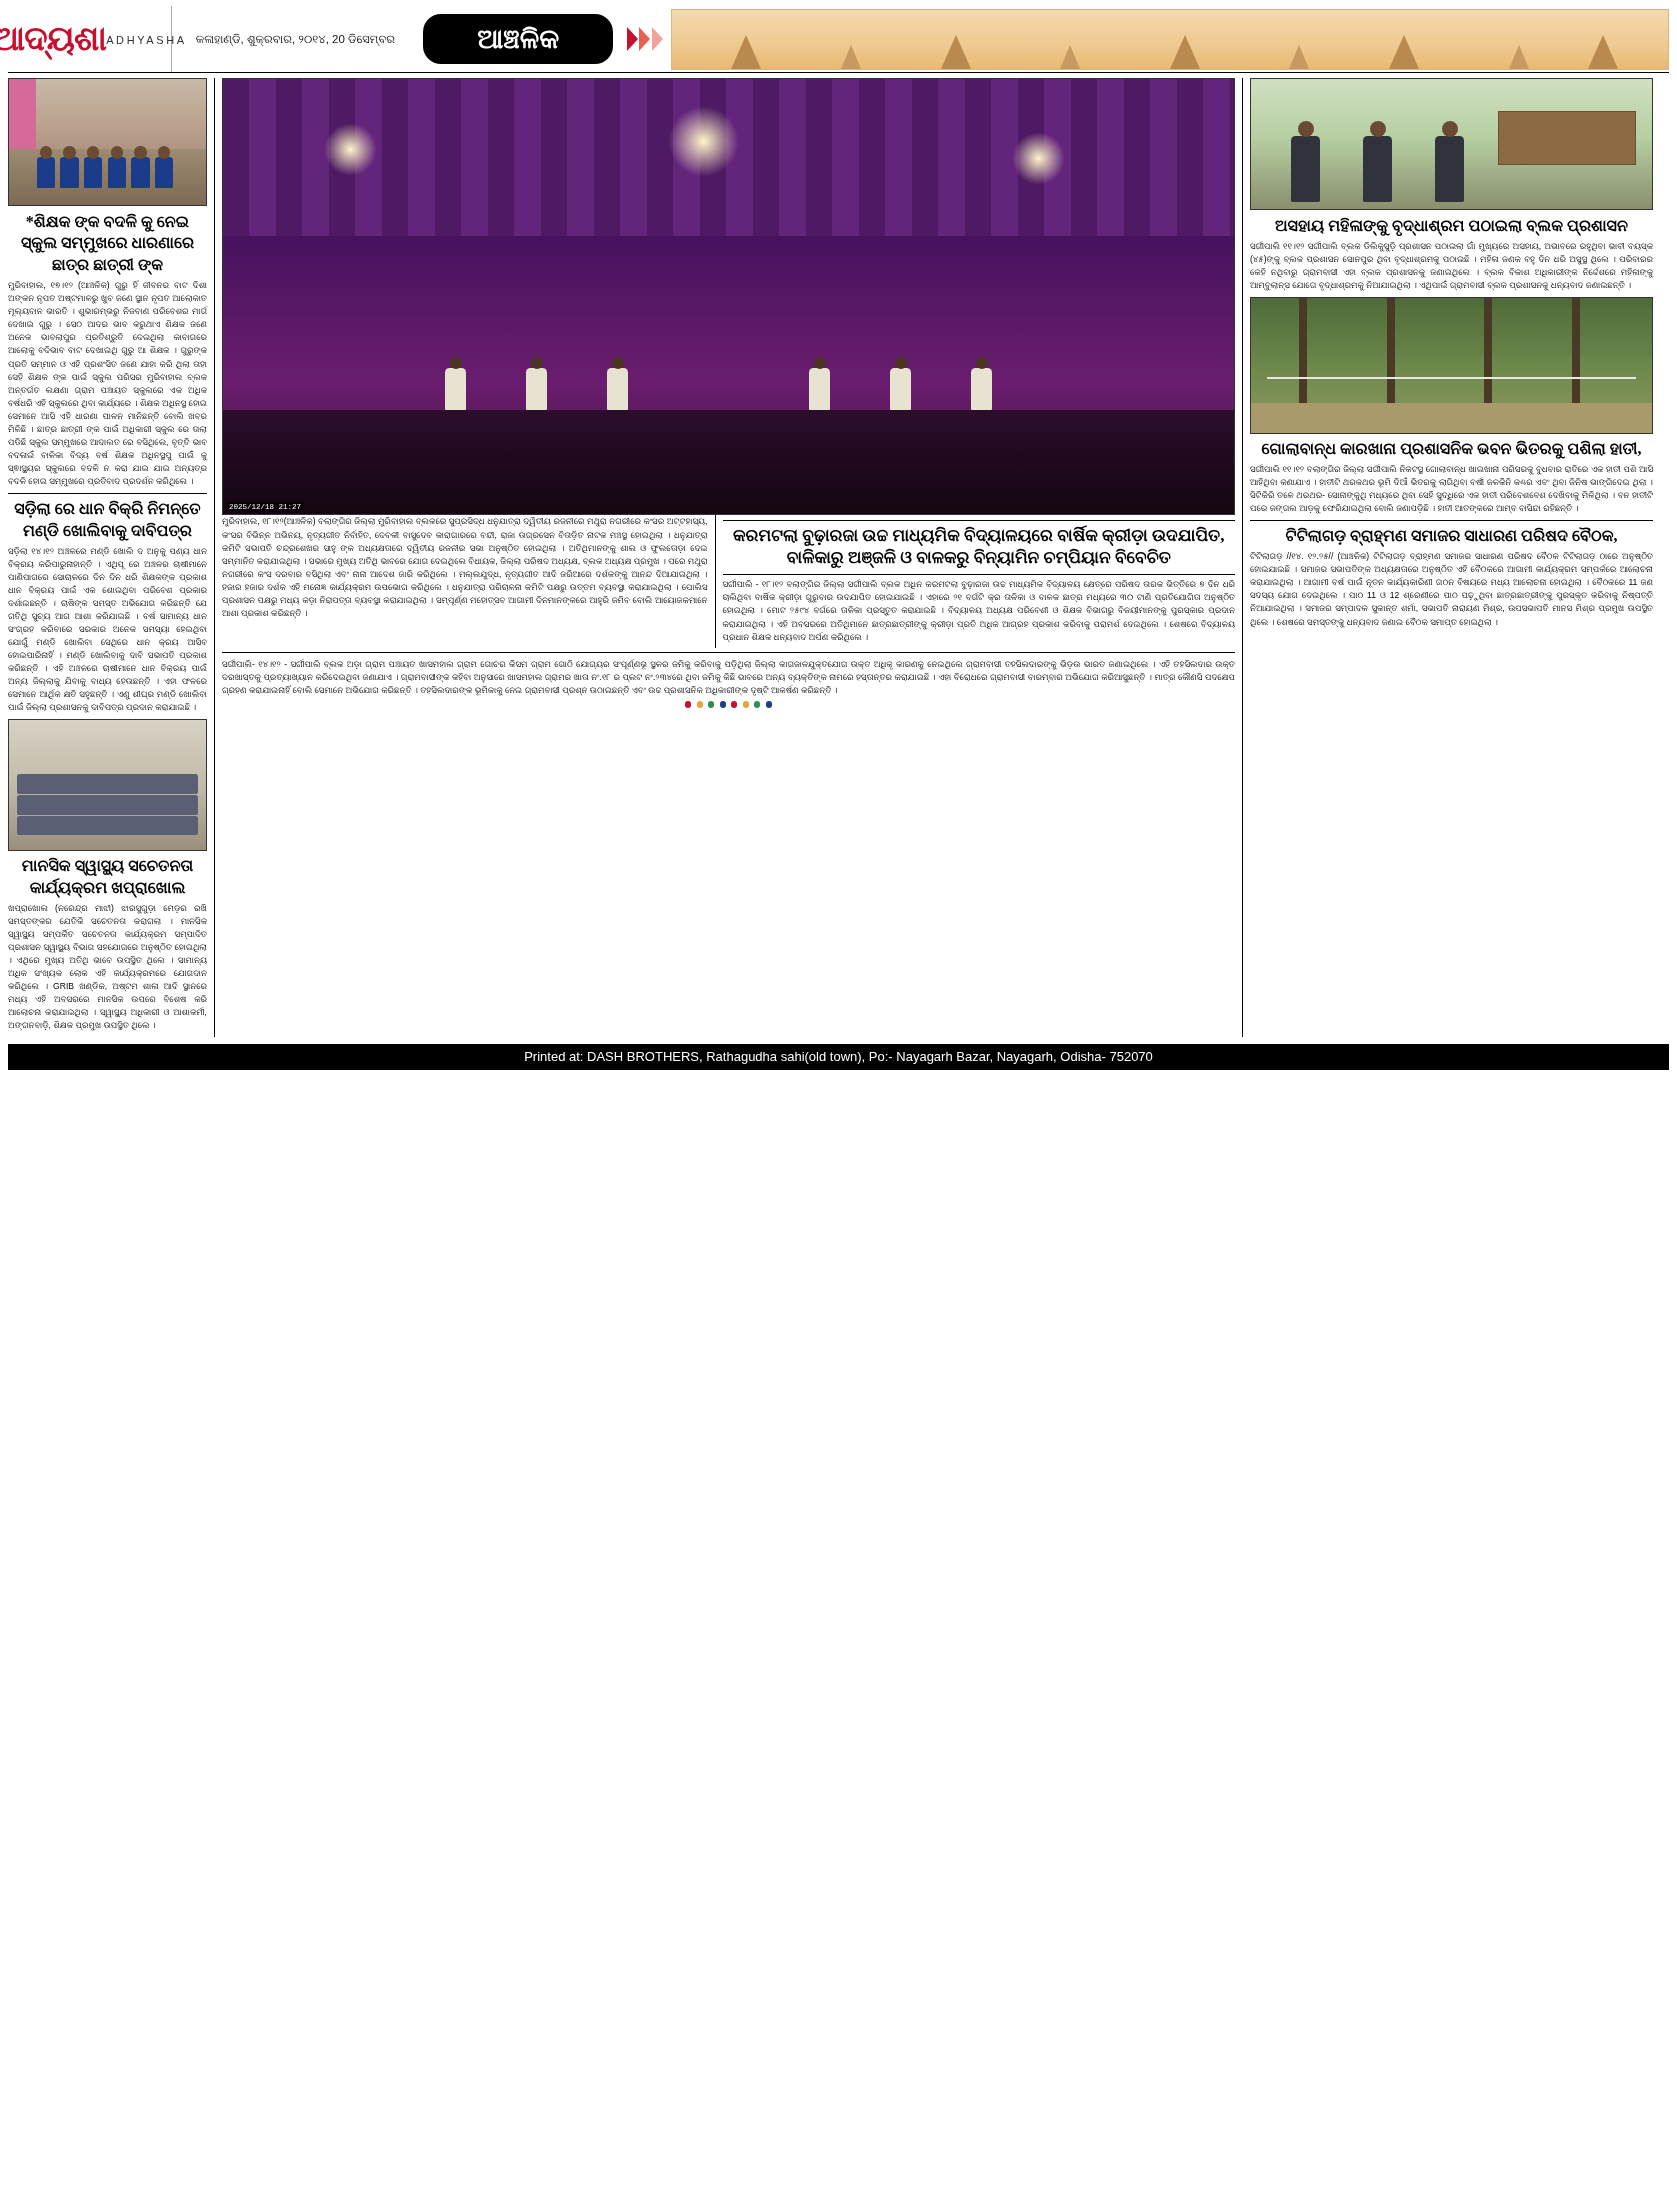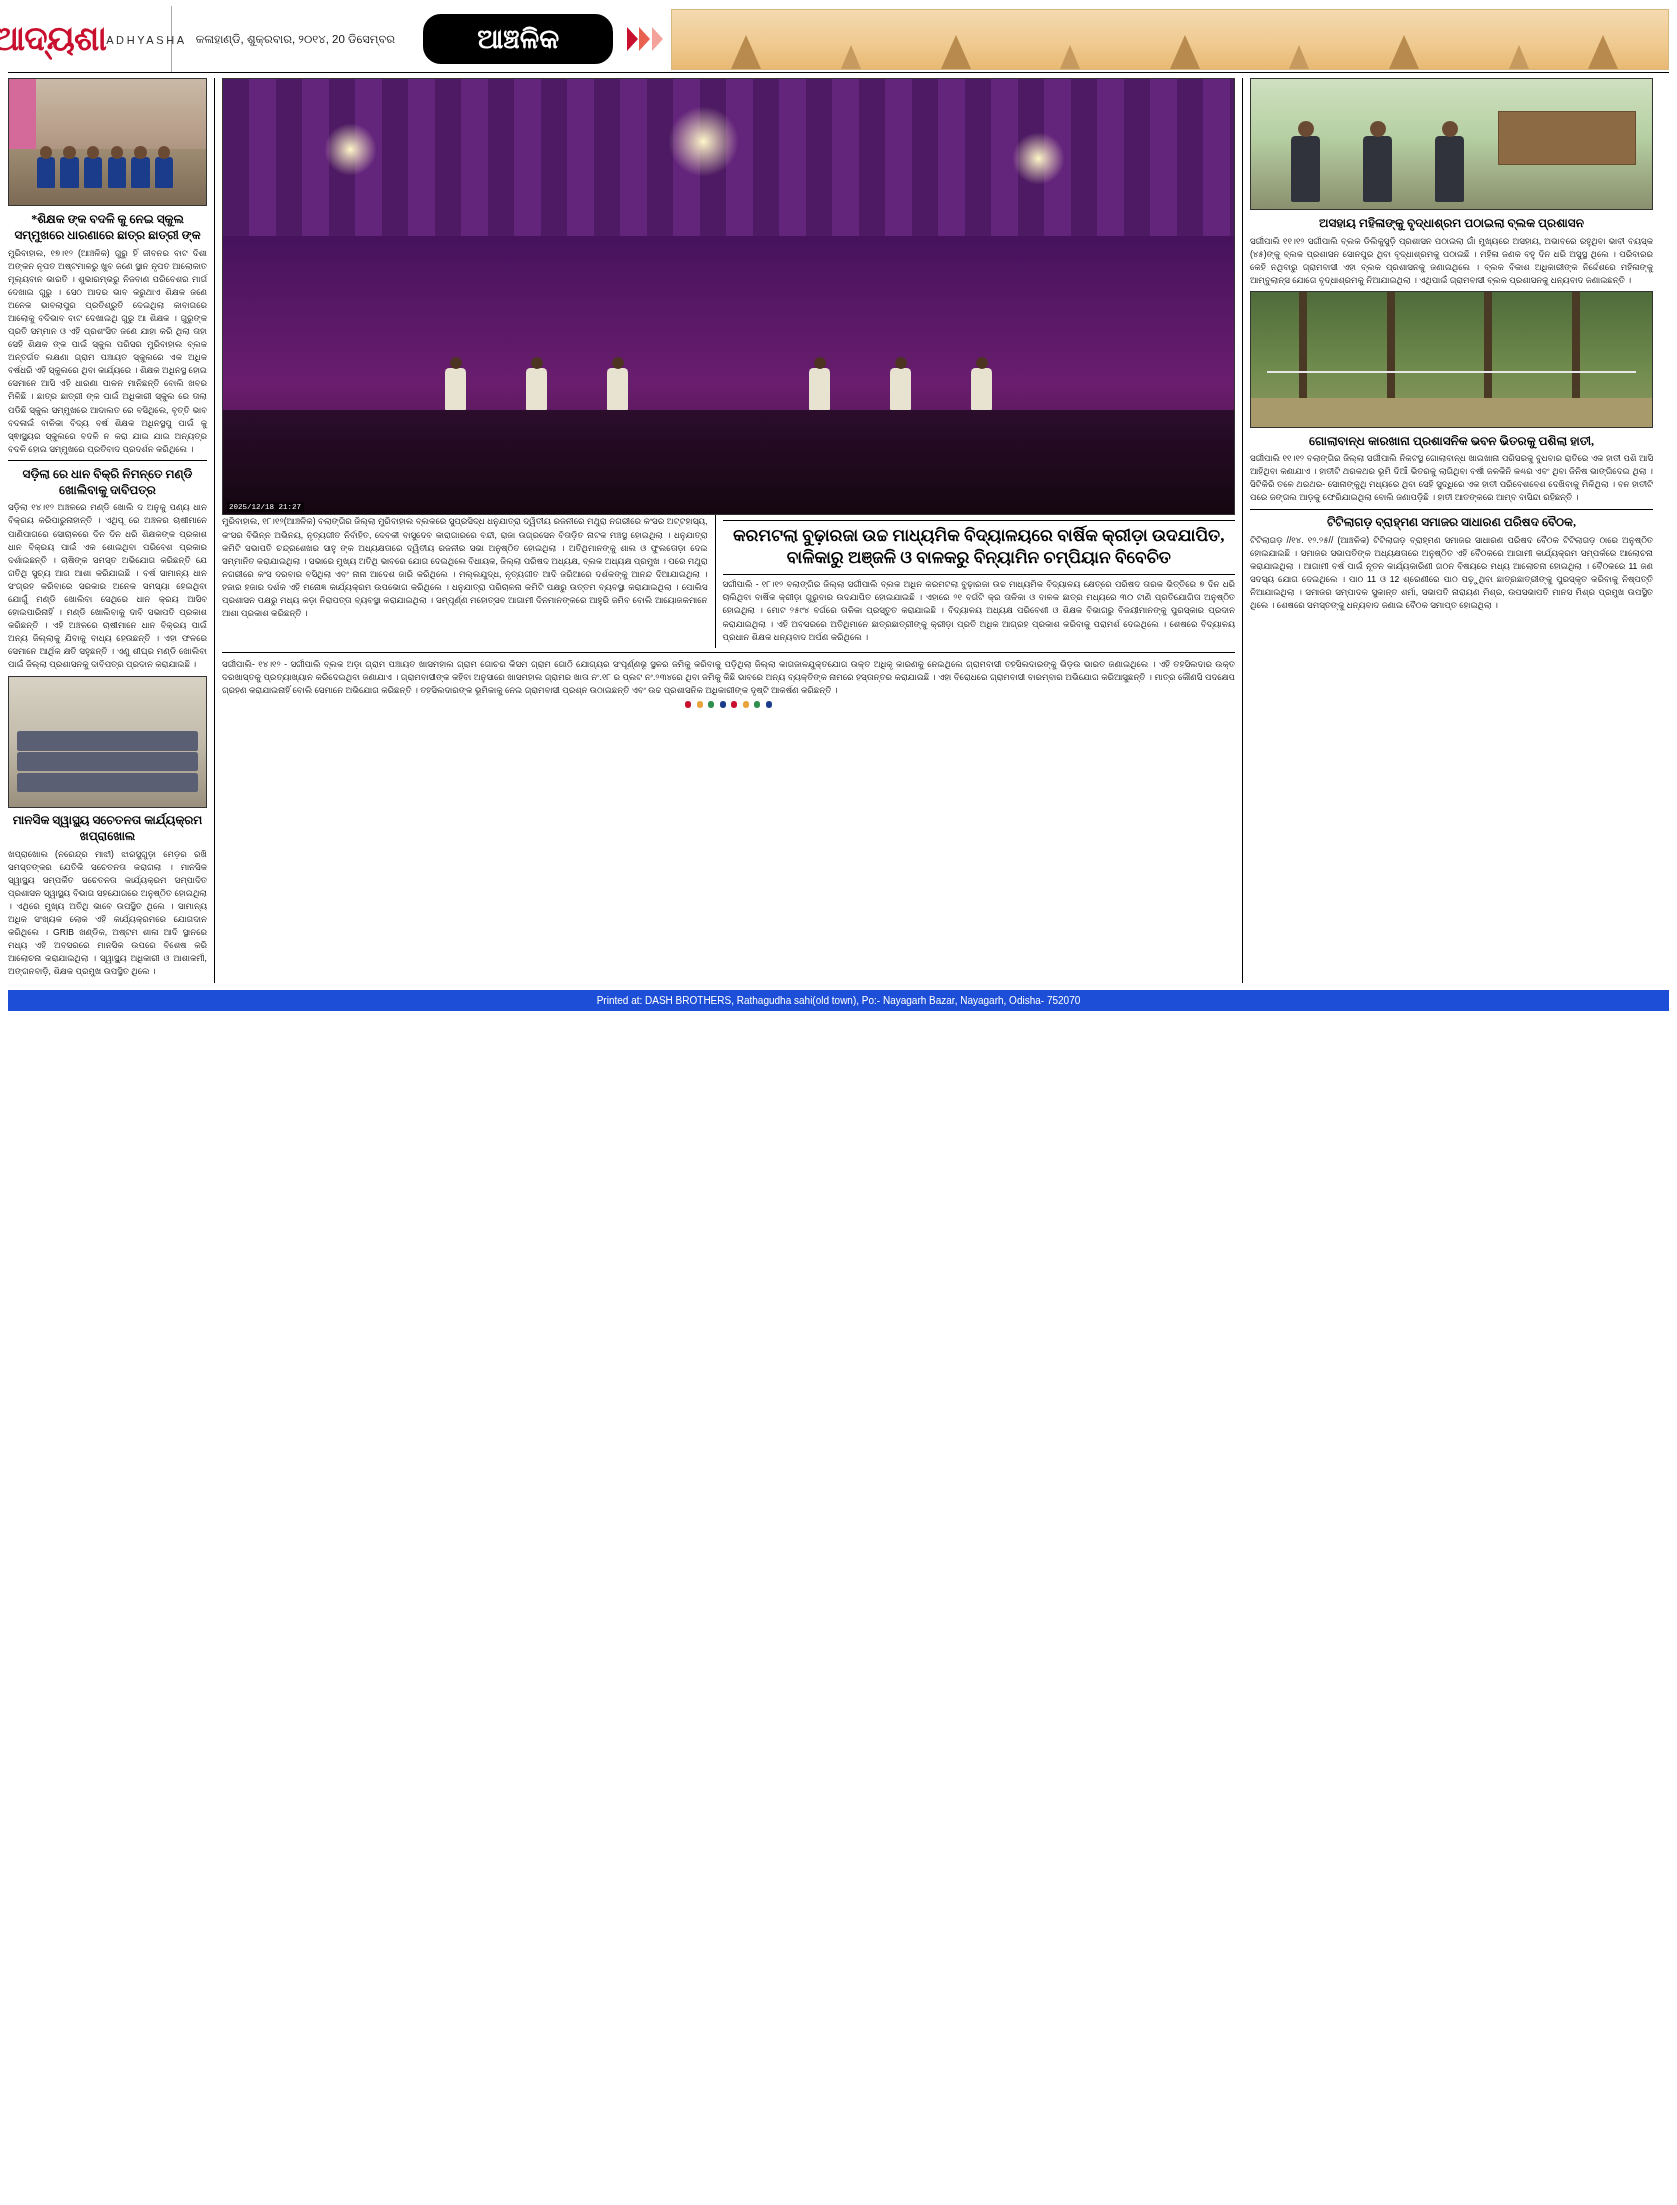--- a/index.html
+++ b/index.html
@@ -26,21 +26,21 @@
   .col{box-sizing:border-box;}
   .col-left{width:207px;padding-right:7px;border-right:0.9px solid #000;}
   .col-mid{width:1028px;padding:0 7px;border-right:0.9px solid #000;}
   .col-right{width:410px;padding-left:7px;}
 
   .mid-inner{display:flex;}
   .mid-a{width:494px;padding-right:7px;border-right:0.9px solid #000;box-sizing:border-box;}
   .mid-b{width:520px;padding-left:7px;box-sizing:border-box;}
 
   
-  .hl{font-weight:bold;font-size:12px;line-height:1.35;text-align:center;margin:4.4px 0 3.5px 0;font-family:"Liberation Serif", serif;}
+  .hl{font-weight:bold;font-size:16px;line-height:1.35;text-align:center;margin:4.4px 0 3.5px 0;font-family:"Liberation Serif", serif;}
   .hl.big{font-size:24px;line-height:1.3;}
   .hl.med{font-size:17px;line-height:1.3;}
   .body{font-size:8.6px;line-height:1.52;text-align:justify;margin:0 0 4.4px 0;}
   .rule{border-top:0.9px solid #000;margin:4.4px 0;}
 
   
   .photo{border:0.9px solid #333;box-sizing:border-box;position:relative;overflow:hidden;}
   .ph-stamp{position:absolute;left:3.5px;bottom:2.6px;font-size:7.5px;color:#fff;background:rgba(0,0,0,.55);padding:0.9px 2.6px;font-family:"Liberation Mono", monospace;}
 
   
@@ -69,21 +69,21 @@
   
   .ph-fence{height:137px;background:linear-gradient(180deg,#4f6b3a 0%, #6f8a4c 55%, #8e9a63 100%);}
   .ph-fence .trunk{position:absolute;top:0;bottom:22%;width:8px;background:#4a3a25;}
   .ph-fence .ground{position:absolute;left:0;right:0;bottom:0;height:22%;background:#a89a6b;}
   .ph-fence .fence{position:absolute;left:4%;right:4%;bottom:20%;height:25px;border-top:2.2px solid #e7e7e7;border-bottom:2.2px solid #e7e7e7;}
 
   
   .ph-hall{height:132px;background:linear-gradient(180deg,#d8d2c4 0%, #c2bbab 50%, #9a8f7d 100%);}
   .ph-hall .row{position:absolute;left:4%;right:4%;height:19.4px;background:#5a5f73;border-radius:2.6px;}
 
-  .footer{margin:7px 8px 0 8px;background:#1d4ed8;color:#fff;font-size:10px;text-align:center;padding:5.3px 0;}
+  .footer{margin:7px 8px 0 8px;background:#000000;color:#fff;font-size:13px;text-align:center;padding:5.3px 0;}
   .dots{display:flex;gap:5.3px;justify-content:center;align-items:center;margin:4.4px 0 2.6px 0;}
   .dots i{width:6.2px;height:6.2px;border-radius:50%;display:inline-block;}
   .hl.box{border-top:1.3px solid #000;border-bottom:1.3px solid #000;padding:4.4px 0;}
 </style>
 </head>
 <body>
 
 <div class="page">
 
   <div class="masthead">

